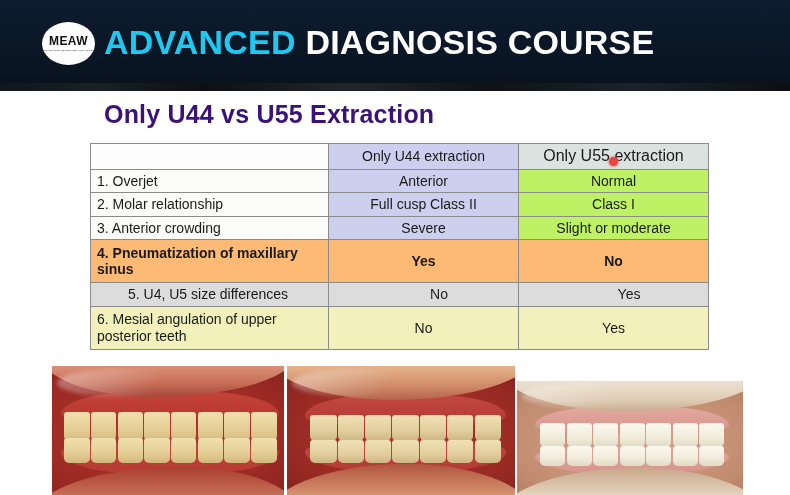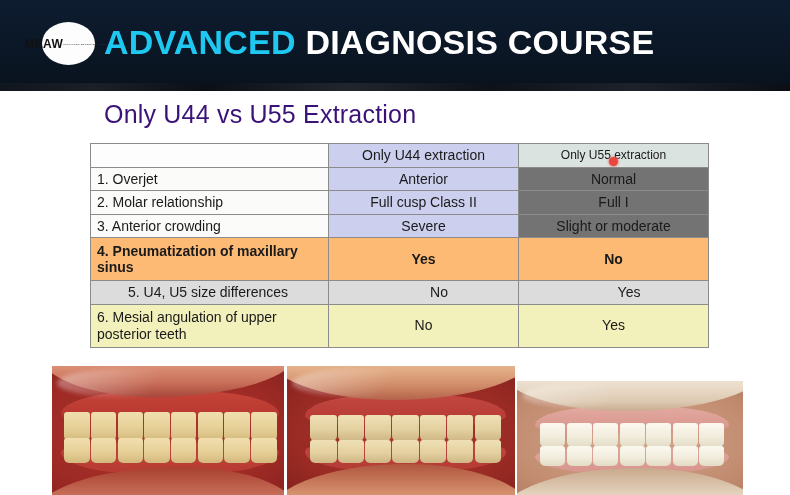--- a/index.html
+++ b/index.html
@@ -38,21 +38,21 @@
     background: #0a0f16;
     background: linear-gradient(90deg,#10161d 0%,#1b1f26 12%,#0c1016 26%,#22262c 44%,#0e1218 62%,#1d2129 80%,#0b0f15 100%);
   }
   .logo {
     position: absolute;
     left: 42px; top: 22px;
     width: 53px; height: 43px;
     border-radius: 50%;
     background: #fdfdfd;
     display: flex;
-    flex-direction: row;
+    flex-direction: column;
     align-items: center;
     justify-content: center;
   }
   .logo-main {
     font-family: "Liberation Sans", sans-serif;
     font-weight: bold;
     font-size: 12px;
     letter-spacing: 0.4px;
     color: #111;
     line-height: 1;
@@ -79,21 +79,21 @@
   }
   .banner-title .hl { color: #1ec8f0; }
   .banner-title .wh { color: #ffffff; }
 
   
   .slide-title {
     position: absolute;
     left: 104px;
     top: 100px;
     font-family: "Liberation Sans", sans-serif;
-    font-weight: normal;
+    font-weight: bold;
     font-size: 25px;
     color: #3a1278;
     letter-spacing: 0.2px;
     white-space: nowrap;
   }
 
   
   .cmp-table {
     position: absolute;
     left: 90px;
@@ -114,26 +114,26 @@
   .col-label { width: 238px; }
   .col-a { width: 190px; }
   .col-b { width: 190px; }
 
   td.lbl  { text-align: left; }
   td.val  { text-align: center; }
 
   
   tr.hdr td.lbl { background: #fdfdfd; }
   tr.hdr td.a   { background: #ccd0ee; font-size: 14px; }
-  tr.hdr td.b   { background: #dbe3e1; font-size: 12px; }
+  tr.hdr td.b   { background: #dbe3e1; font-size: 16px; }
 
   
   tr.r td.lbl { background: #fbfbfa; }
   tr.r td.a   { background: #ccd0ee; }
-  tr.r td.b   { background: #737373; }
+  tr.r td.b   { background: #bef264; }
 
   
   tr.gold td { background: #fdba74; font-weight: bold; }
   
   tr.grey td { background: #dcdcdc; padding-left: 37px; }
   
   tr.pale td { background: #f2f0bb; }
 
   tr.two td { height: 36px; }
 
@@ -250,21 +250,21 @@
 
       <tr class="r">
         <td class="lbl">1. Overjet</td>
         <td class="val a">Anterior</td>
         <td class="val b">Normal</td>
       </tr>
 
       <tr class="r">
         <td class="lbl">2. Molar relationship</td>
         <td class="val a">Full cusp Class II</td>
-        <td class="val b">Full I</td>
+        <td class="val b">Class I</td>
       </tr>
 
       <tr class="r">
         <td class="lbl">3. Anterior crowding</td>
         <td class="val a">Severe</td>
         <td class="val b">Slight or moderate</td>
       </tr>
 
       <tr class="gold two">
         <td class="lbl">4. Pneumatization of maxillary sinus</td>

